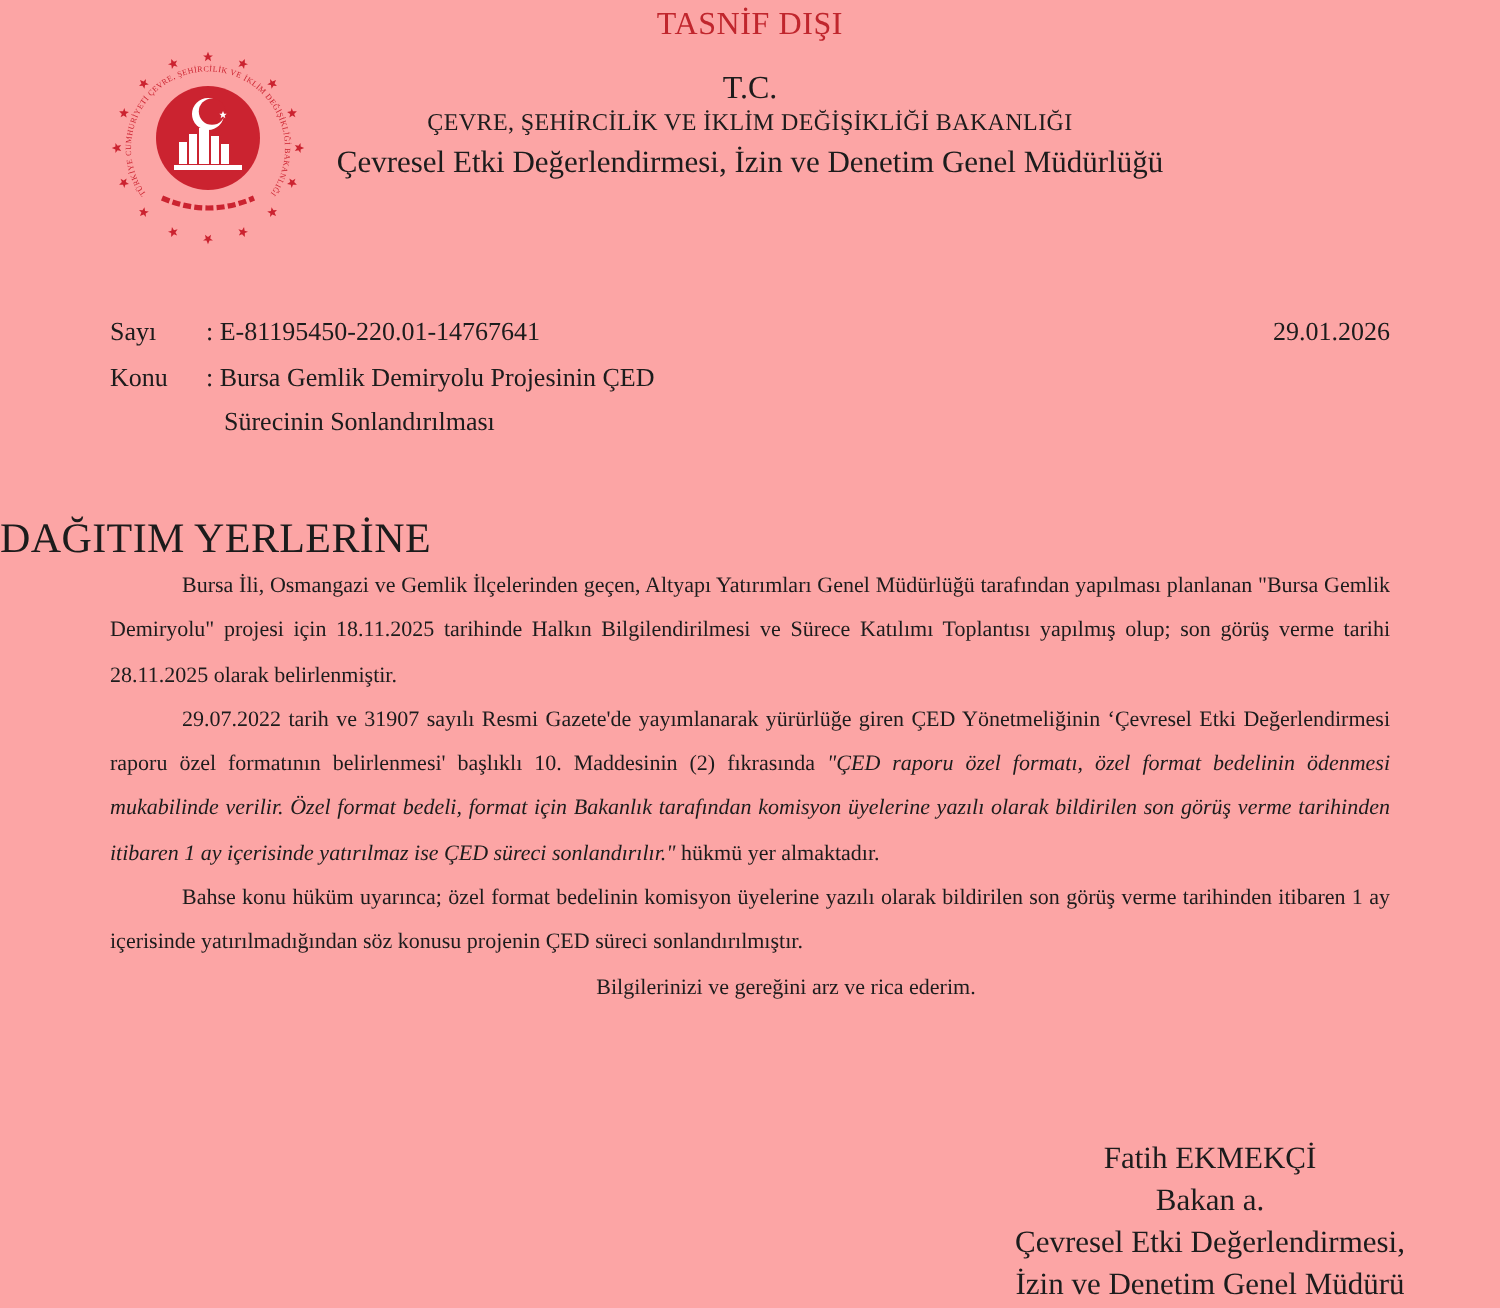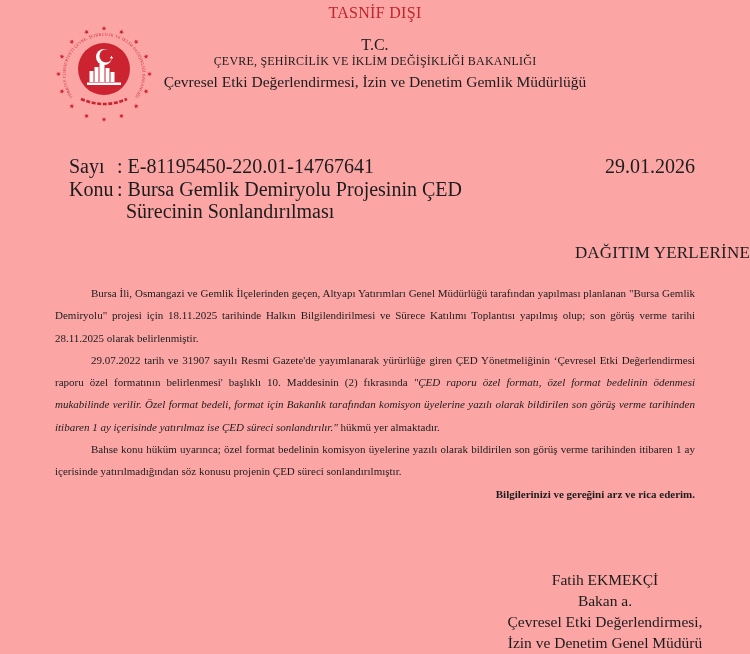--- a/index.html
+++ b/index.html
@@ -19,39 +19,39 @@
   }
   .emblem {
     position:absolute; left:54px; top:24px;
     width:100px; height:100px;
   }
   .hdr { position:absolute; left:0; width:100%; text-align:center; }
   .hdr-tc { top:36px; font-size:16px; }
   .hdr-ministry { top:54px; font-size:12px; letter-spacing:0.2px; }
   .hdr-directorate { top:73px; font-size:15.5px; }
 
-  .meta { position:absolute; left:69px; right:55px; top:155px; font-size:20px; }
+  .meta { position:absolute; left:55px; right:55px; top:155px; font-size:13px; }
   .meta-row { position:relative; line-height:22.5px; }
   .meta-label { display:inline-block; width:48px; }
   .meta-date { position:absolute; right:0; top:0; }
   .meta-cont { padding-left:57px; }
 
   .recipient {
-    position:absolute; top:243px; left:0; width:100%;
-    text-align:right; font-size:17px; letter-spacing:0.2px;
+    position:absolute; top:257px; left:0; width:100%;
+    text-align:left; font-size:21px; letter-spacing:0.2px;
   }
 
   .body {
     position:absolute; top:282px; left:55px; right:55px;
     font-size:11px; line-height:22.3px;
     text-align:justify;
   }
   .body p { margin:0; text-indent:36px; }
   .italic { font-style:italic; }
-  .closing { text-align:right;font-weight:bold; }
+  .closing { text-align:center; }
 
   .signature {
     position:absolute; top:569px; left:460px; width:290px;
     text-align:center; font-size:15.5px; line-height:21px;
   }
 </style>
 </head>
 <body>
 
 <div class="page">
@@ -99,21 +99,21 @@
       <rect x="51.5" y="44" width="4" height="14"></rect>
       <rect x="56.5" y="48" width="4" height="10"></rect>
       <rect x="33" y="58.5" width="34" height="2.5"></rect>
     </g>
 
     <path d="M 27,75 Q 50,85 73,75" stroke="#cb2330" stroke-width="2.6" fill="none" stroke-dasharray="4 1.6"></path>
   </svg>
 
   <div class="hdr hdr-tc">T.C.</div>
   <div class="hdr hdr-ministry">ÇEVRE, ŞEHİRCİLİK VE İKLİM DEĞİŞİKLİĞİ BAKANLIĞI</div>
-  <div class="hdr hdr-directorate">Çevresel Etki Değerlendirmesi, İzin ve Denetim Gemlik Müdürlüğü</div>
+  <div class="hdr hdr-directorate">Çevresel Etki Değerlendirmesi, İzin ve Denetim Genel Müdürlüğü</div>
 
   <div class="meta">
     <div class="meta-row">
       <span class="meta-label">Sayı</span><span class="meta-value">: E-81195450-220.01-14767641</span>
       <span class="meta-date">29.01.2026</span>
     </div>
     <div class="meta-row">
       <span class="meta-label">Konu</span><span class="meta-value">: Bursa Gemlik Demiryolu Projesinin ÇED</span>
     </div>
     <div class="meta-row meta-cont">Sürecinin Sonlandırılması</div>

